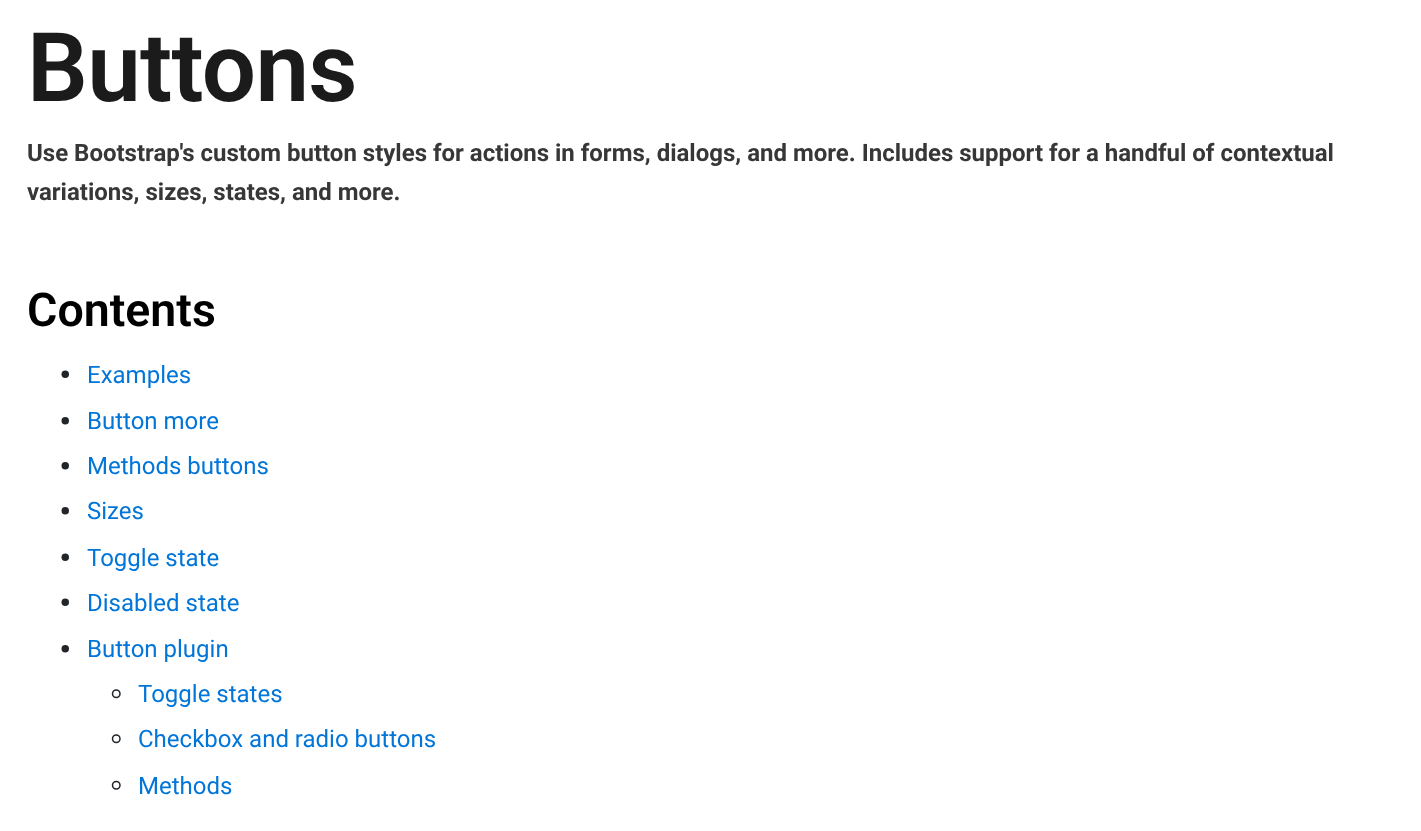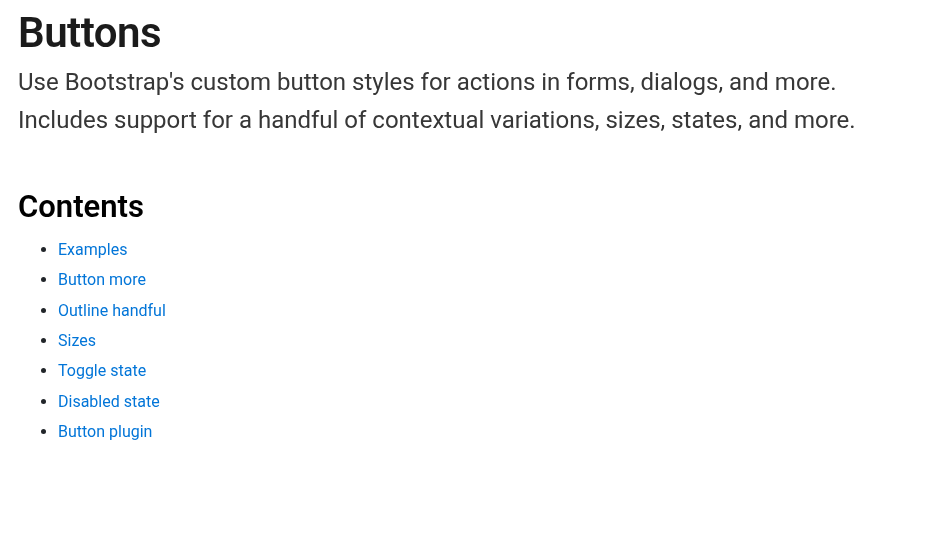--- a/index.html
+++ b/index.html
@@ -9,29 +9,29 @@
     }
     body {
       font-family: "Segoe UI", -apple-system, BlinkMacSystemFont, Roboto, "Helvetica Neue", Arial, sans-serif;
       color: #212529;
       background: #fff;
       padding: 8px 18px;
       width: 947px;
       font-weight: 300;
     }
     h1.page-title {
-      font-size: 42px;
+      font-size: 64px;
       font-weight: 600;
       color: #1b1b1b;
       margin-bottom: 6px;
       letter-spacing: -0.5px;
     }
     p.lead {
-      font-size: 24px;
-      font-weight: 400;
+      font-size: 16px;
+      font-weight: 700;
       color: #373737;
       line-height: 1.6;
       margin-bottom: 48px;
       max-width: 910px;
     }
     h2.contents-heading {
       font-size: 31px;
       font-weight: 600;
       color: #000000;
       margin-bottom: 10px;
@@ -63,20 +63,25 @@
 <body>
 
 <h1 class="page-title">Buttons</h1>
 <p class="lead">Use Bootstrap's custom button styles for actions in forms, dialogs, and more. Includes support for a handful of contextual variations, sizes, states, and more.</p>
 
 <h2 class="contents-heading">Contents</h2>
 
 <ul class="toc">
   <li><a href="#">Examples</a></li>
   <li><a href="#">Button more</a></li>
-  <li><a href="#">Outline handful</a></li>
+  <li><a href="#">Methods buttons</a></li>
   <li><a href="#">Sizes</a></li>
   <li><a href="#">Toggle state</a></li>
   <li><a href="#">Disabled state</a></li>
   <li>
     <a href="#">Button plugin</a>
+    <ul>
+      <li><a href="#">Toggle states</a></li>
+      <li><a href="#">Checkbox and radio buttons</a></li>
+      <li><a href="#">Methods</a></li>
+    </ul>
   </li>
 </ul>
 
 </body></html>

